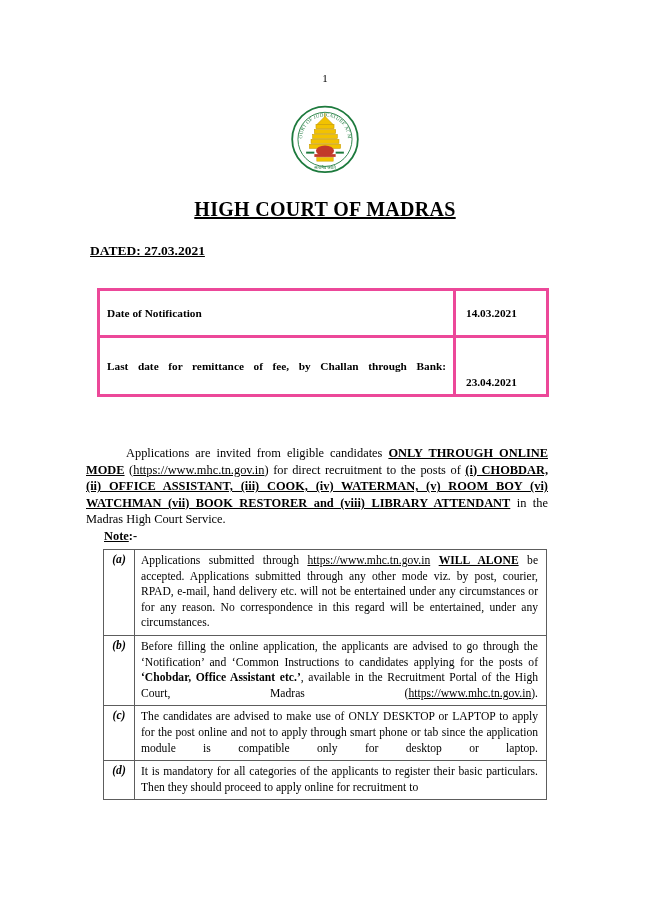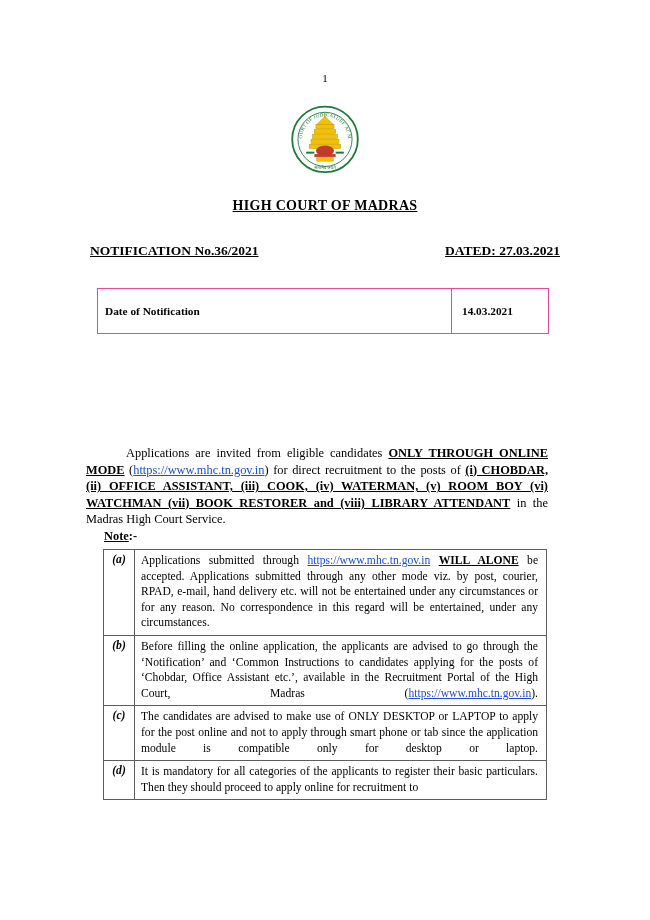--- a/index.html
+++ b/index.html
@@ -50,21 +50,21 @@
     vertical-align: top;
   }
 
   
   .doc-title {
     position: absolute;
     top: 198px;
     left: 0;
     width: 650px;
     text-align: center;
-    font-size: 14px;
+    font-size: 20px;
     font-weight: bold;
     letter-spacing: 0.3px;
   }
   .doc-title span { text-decoration: underline; }
 
   .notif-row {
     position: absolute;
     top: 243px;
     left: 90px;
     width: 470px;
@@ -80,21 +80,21 @@
     position: absolute;
     left: 97px;
     top: 288px;
     width: 452px;
     border-collapse: collapse;
     font-size: 11.3px;
     font-weight: bold;
     table-layout: fixed;
   }
   .dates-table td {
-    border: 1px solid #ec4899;
+    border: 3px solid #ec4899;
     padding: 13px 7px;
     vertical-align: middle;
   }
   .dates-table td.label { width: 339px; }
   .dates-table td.value {
     font-size: 11.3px;
     padding-left: 10px;
     margin-top: 48px;
   }
   .r1 td { height: 18px; }
@@ -108,23 +108,23 @@
     position: absolute;
     left: 86px;
     top: 445px;
     width: 462px;
     font-size: 12.4px;
     line-height: 16.6px;
     text-align: justify;
   }
   .main-para .indent { display: inline-block; width: 40px; }
   .bu { font-weight: bold; text-decoration: underline; }
-  .b  { font-weight: normal; }
+  .b  { font-weight: bold; }
   .link {
-    color: #1d4ed8;
+    color: #000000;
     text-decoration: underline;
   }
 
   
   .note-label {
     position: absolute;
     left: 104px;
     top: 529px;
     font-size: 12.4px;
     font-weight: bold;
@@ -201,30 +201,33 @@
         </g>
 
         <text x="50" y="84" font-size="5.4" fill="#1d7a3d" text-anchor="middle" font-family="Liberation Serif, serif">सत्यमेव  जयते</text>
       </svg>
     </span>
   </div>
 
   <div class="doc-title"><span>HIGH COURT OF MADRAS</span></div>
 
   <div class="notif-row">
-    <span>NOTIFICATION No.36/2021</span>
     <span>DATED: 27.03.2021</span>
   </div>
 
   <table class="dates-table">
     <tbody>
       <tr class="r1">
         <td class="label">Date of Notification</td>
         <td class="value">14.03.2021</td>
       </tr>
+      <tr class="r3">
+        <td class="label just">Last date for remittance of fee, by Challan through Bank:</td>
+        <td class="value">23.04.2021</td>
+      </tr>
     </tbody>
   </table>
 
   <div class="main-para"><span class="indent"></span><span>Applications are invited from eligible candidates</span> <span class="bu">ONLY THROUGH ONLINE MODE</span> <span>(</span><a class="link" href="#">https://www.mhc.tn.gov.in</a><span>)</span> <span>for direct recruitment to the posts of</span> <span class="bu">(i) CHOBDAR, (ii) OFFICE ASSISTANT, (iii) COOK, (iv) WATERMAN, (v) ROOM BOY (vi) WATCHMAN (vii) BOOK RESTORER and (viii) LIBRARY ATTENDANT</span> <span>in the Madras High Court Service.</span></div>
 
   <div class="note-label"><u>Note</u><span>:-</span></div>
 
   <table class="notes-table">
     <tbody>
       <tr>

